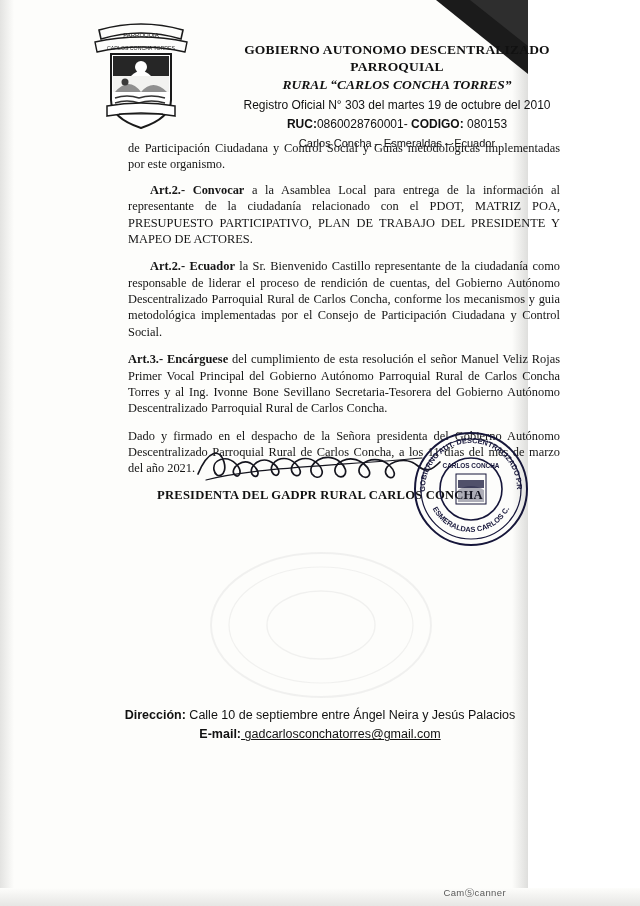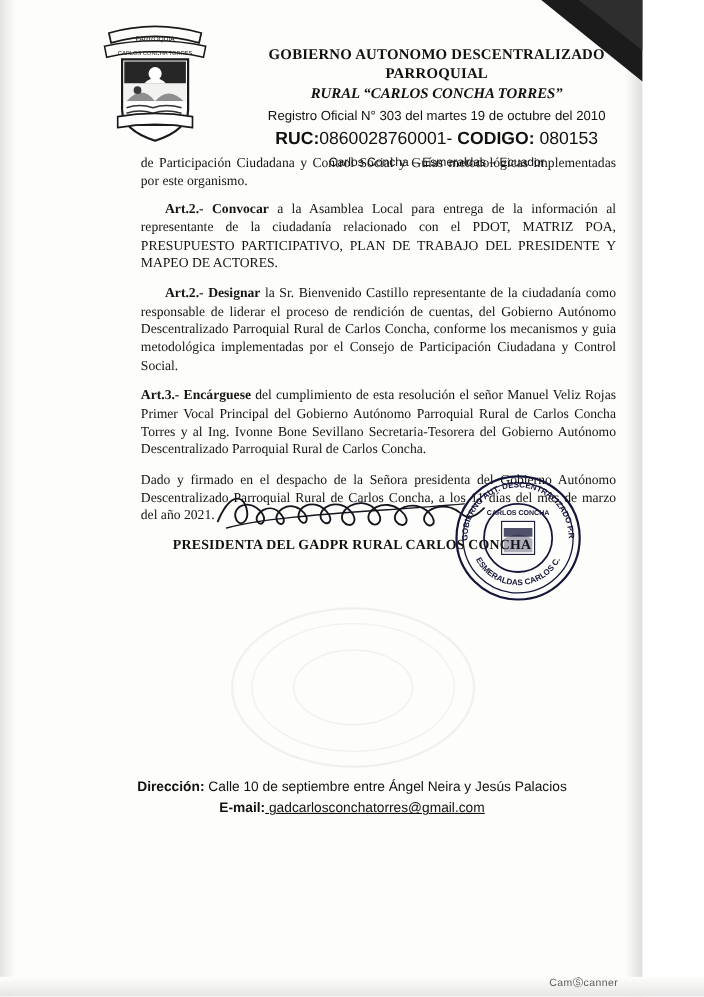--- a/index.html
+++ b/index.html
@@ -13,21 +13,21 @@
     position: relative;
     overflow: hidden;
     font-family: "Liberation Serif", serif;
     color: #111;
   }
 
   
   .page {
     position: absolute;
     left: 0; top: 0;
-    width: 584px; height: 906px;
+    width: 528px; height: 906px;
     background: #fdfdfb;
   }
 
   
   .scan-edge-left {
     position: absolute;
     left: 0; top: 0;
     width: 14px; height: 906px;
     background: linear-gradient(to right, #e3e3e1, #fdfdfb);
   }
@@ -97,21 +97,21 @@
     line-height: 1.35;
   }
   .reg-line {
     font-family: "Liberation Sans", sans-serif;
     font-size: 12px;
     margin-top: 3px;
     line-height: 1.4;
   }
   .ruc-line {
     font-family: "Liberation Sans", sans-serif;
-    font-size: 16px;
+    font-size: 12px;
     margin-top: 2px;
     line-height: 1.4;
   }
   .ruc-line b { font-weight: bold; }
   .loc-line {
     font-family: "Liberation Sans", sans-serif;
     font-size: 11px;
     margin-top: 3px;
     line-height: 1.4;
   }
@@ -261,21 +261,21 @@
 
   <div class="body-text">
 
     <p class="tight">de Participación Ciudadana y Control Social y Guías metodológicas implementadas por este organismo.</p>
 
     <p class="indent">
       <span class="lead">Art.2.- Convocar</span><span> a la Asamblea Local para entrega de la información al representante de la ciudadanía relacionado con el PDOT, MATRIZ POA, PRESUPUESTO PARTICIPATIVO, PLAN DE TRABAJO DEL PRESIDENTE Y MAPEO DE ACTORES.</span>
     </p>
 
     <p class="indent">
-      <span class="lead">Art.2.- Designar</span><span> la Sr. Bienvenido Castillo representante de la ciudadanía como responsable de liderar el proceso de rendición de cuentas, del Gobierno Autónomo Descentralizado Parroquial Rural de Carlos Concha, conforme los mecanismos y guia metodológica implementadas por el Consejo de Participación Ciudadana y Control Social.</span>
+      <span class="lead">Art.2.- Ecuador</span><span> la Sr. Bienvenido Castillo representante de la ciudadanía como responsable de liderar el proceso de rendición de cuentas, del Gobierno Autónomo Descentralizado Parroquial Rural de Carlos Concha, conforme los mecanismos y guia metodológica implementadas por el Consejo de Participación Ciudadana y Control Social.</span>
     </p>
 
     <p>
       <span class="lead">Art.3.- Encárguese</span><span> del cumplimiento de esta resolución el señor Manuel Veliz Rojas Primer Vocal Principal del Gobierno Autónomo Parroquial Rural de Carlos Concha Torres y al Ing. Ivonne Bone Sevillano Secretaria-Tesorera del Gobierno Autónomo Descentralizado Parroquial Rural de Carlos Concha.</span>
     </p>
 
     <p>Dado y firmado en el despacho de la Señora presidenta del Gobierno Autónomo Descentralizado Parroquial Rural de Carlos Concha, a los 11 días  del mes de marzo del año 2021.</p>
   </div>
 
   <div class="sig-wrap">

